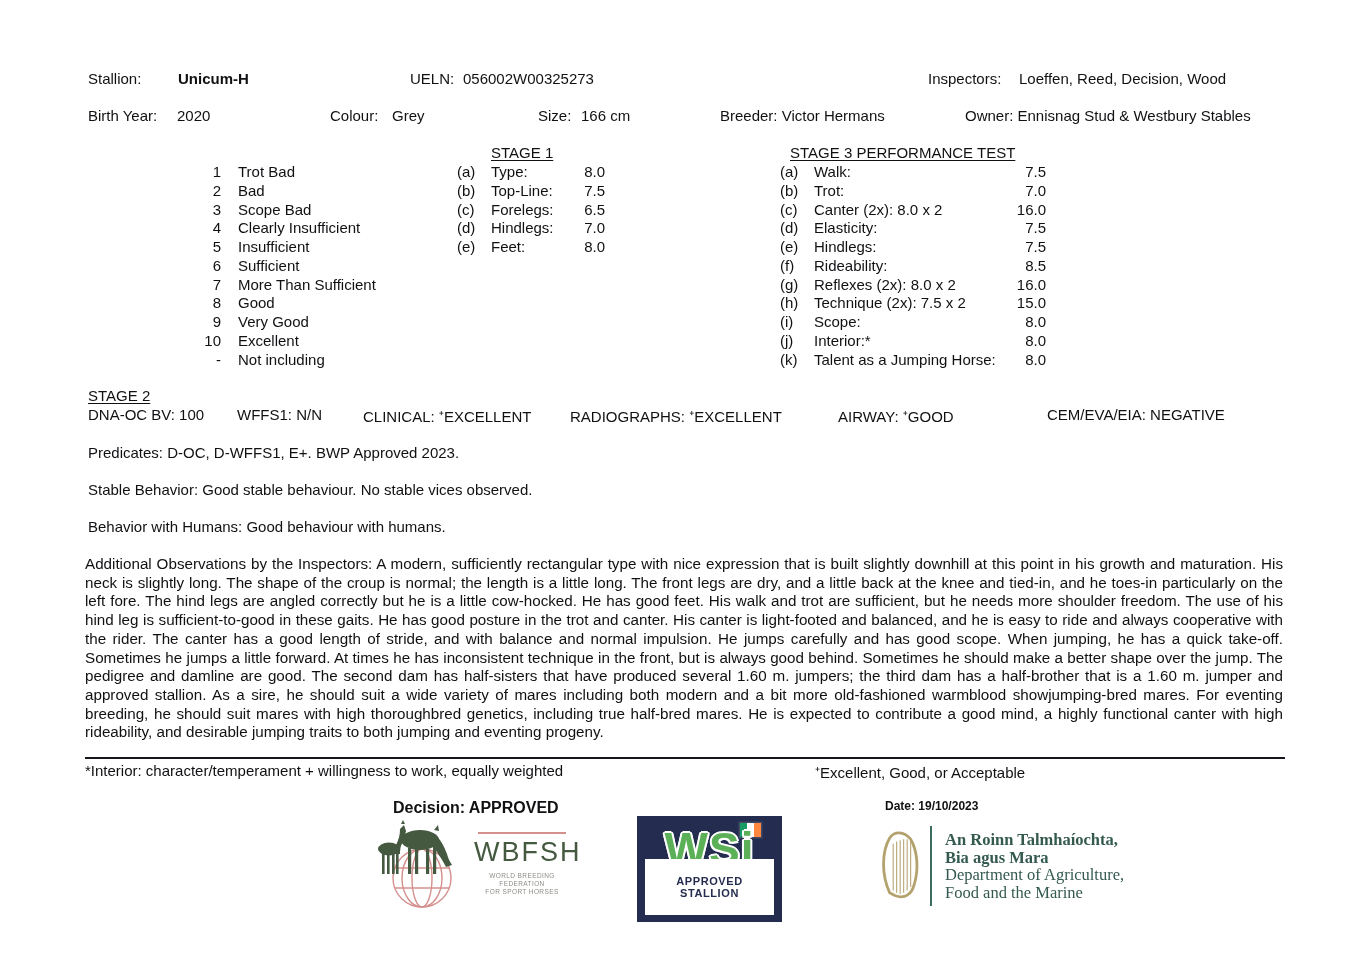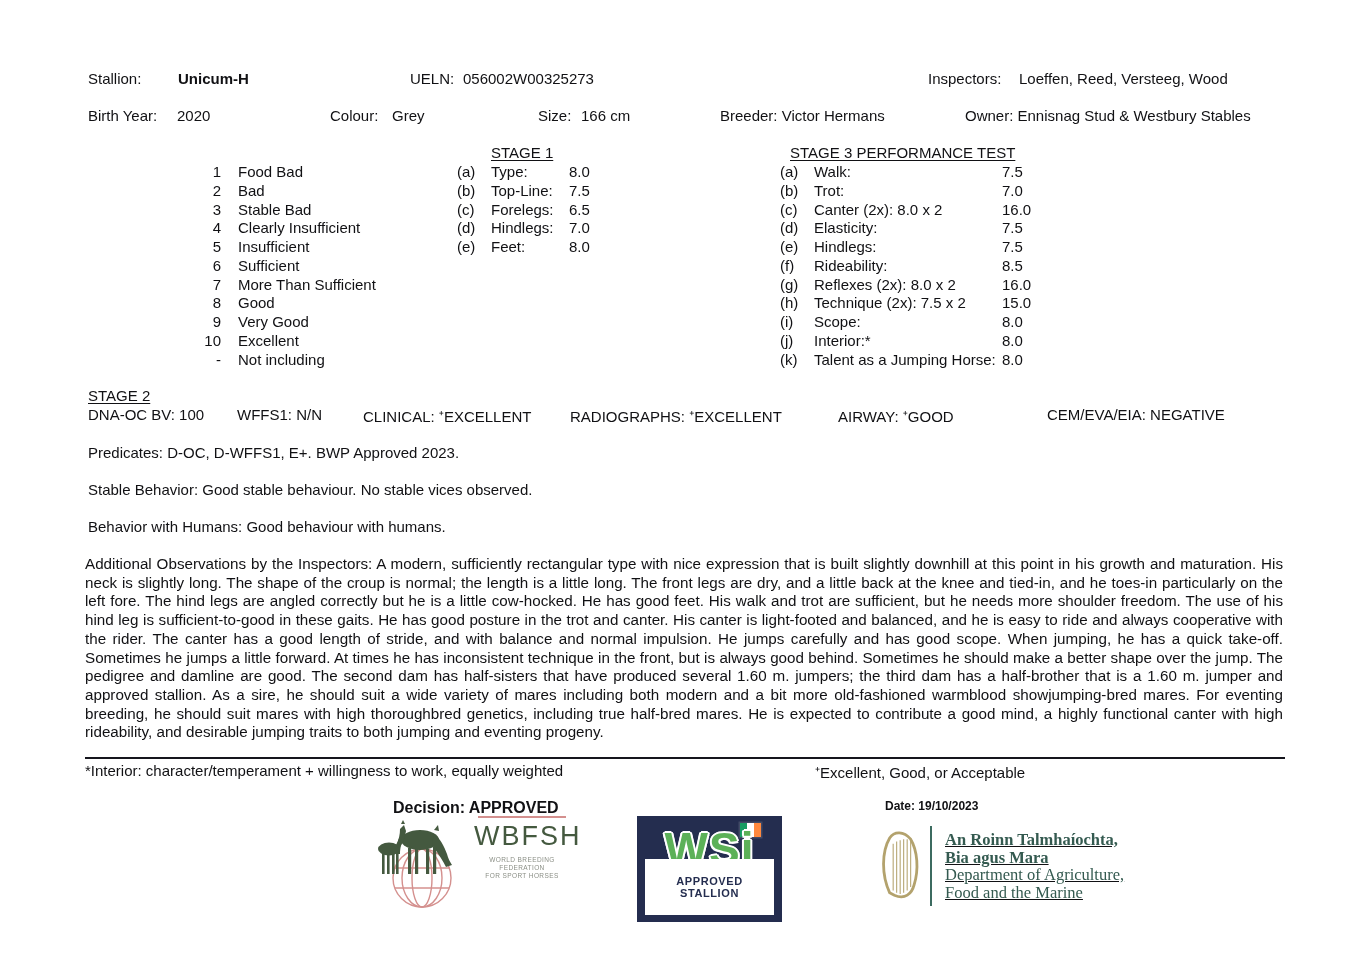--- a/index.html
+++ b/index.html
@@ -24,89 +24,89 @@
   
   .rating{position:absolute;left:197px;top:163px;}
   .rrow{display:flex;height:18.75px;line-height:18.75px;}
   .rnum{display:inline-block;width:24px;text-align:right;}
   .rlab{margin-left:17px;}
   
   .stable{position:absolute;top:163px;}
   .srow{display:flex;height:18.75px;line-height:18.75px;}
   .skey{width:34px;}
   .slab{flex:1;}
-  .ssco{}
+  .ssco{text-align:right;}
   #stage1-rows{left:457px;width:148px;}
   #stage1-rows .ssco{width:36px;}
   #stage3-rows{left:780px;width:266px;}
   #stage3-rows .ssco{width:44px;}
   
   #observations{
     position:absolute;left:85px;top:555px;width:1198px;
     text-align:justify;line-height:18.7px;font-size:15.2px;white-space:normal;
   }
   #rule{position:absolute;left:85px;top:757px;width:1200px;border-top:2px solid #15151d;}
   
   #wbfsh{position:absolute;left:372px;top:816px;width:200px;height:95px;display:flex;}
   #wbfsh .mark{width:100px;height:92px;}
-  #wbfsh .wordblock{margin-left:2px;width:96px;text-align:center;}
+  #wbfsh .wordblock{margin-left:2px;margin-top:16px;width:96px;text-align:center;}
   #wbfsh .topline{height:2px;background:var(--rose);width:88px;margin:0 auto 3px auto;}
   #wbfsh .word{font-size:27px;letter-spacing:2px;color:var(--wbfsh-green);font-weight:400;}
   #wbfsh .subt{font-size:6.5px;color:var(--sub-gray);letter-spacing:.4px;line-height:8px;margin-top:4px;}
   
   #wsi{position:absolute;left:637px;top:816px;width:145px;height:106px;background:var(--navy);}
   #wsi .flag{position:absolute;top:7px;right:21px;width:21px;height:14px;display:flex;box-shadow:0 0 0 1.5px #ffffff22;}
   #wsi .flag span{flex:1;}
   #wsi .word{
     position:absolute;top:6px;left:0;width:100%;text-align:center;
     font-size:46px;font-weight:bold;color:var(--wsi-green);letter-spacing:1px;
     text-shadow:2px 0 0 #fff,-2px 0 0 #fff,0 2px 0 #fff,0 -2px 0 #fff,1.5px 1.5px 0 #fff,-1.5px -1.5px 0 #fff,1.5px -1.5px 0 #fff,-1.5px 1.5px 0 #fff;
   }
   #wsi .iw{position:absolute;top:66px;left:0;width:100%;text-align:center;color:#ffffff;font-weight:bold;font-size:11.5px;letter-spacing:1.1px;}
   #wsi .appr{position:absolute;left:8px;right:8px;bottom:7px;background:#ffffff;color:var(--navy);font-weight:bold;font-size:11px;letter-spacing:.6px;text-align:center;padding:16px 0;}
   
-  #dept{position:absolute;left:878px;top:824px;height:84px;display:flex;align-items:center;text-decoration:underline;}
+  #dept{position:absolute;left:878px;top:824px;height:84px;display:flex;align-items:center;}
   #dept .harp{width:42px;height:76px;}
   #dept .div{width:2px;height:80px;background:#3c6b60;margin:0 13px 0 10px;}
   #dept .dtext{font-family:"Liberation Serif", serif;color:var(--teal);font-size:16.5px;line-height:17.5px;}
   #dept .dtext .b{font-weight:bold;}
 </style>
 </head>
 <body>
 
 <div id="page">
 
   <span class="abs" style="left:88px;top:70px">Stallion:</span>
   <span class="abs bold" style="left:178px;top:70px">Unicum-H</span>
   <span class="abs" style="left:410px;top:70px">UELN:</span>
   <span class="abs" style="left:463px;top:70px">056002W00325273</span>
   <span class="abs" style="left:928px;top:70px">Inspectors:</span>
-  <span class="abs" style="left:1019px;top:70px">Loeffen, Reed, Versteeg, Wood</span>
+  <span class="abs" style="left:1019px;top:70px">Loeffen, Reed, Decision, Wood</span>
 
   <span class="abs" style="left:88px;top:107px">Birth Year:</span>
   <span class="abs" style="left:177px;top:107px">2020</span>
   <span class="abs" style="left:330px;top:107px">Colour:</span>
   <span class="abs" style="left:392px;top:107px">Grey</span>
   <span class="abs" style="left:538px;top:107px">Size:</span>
   <span class="abs" style="left:581px;top:107px">166 cm</span>
   <span class="abs" style="left:720px;top:107px">Breeder: Victor Hermans</span>
   <span class="abs" style="left:965px;top:107px">Owner: Ennisnag Stud &amp; Westbury Stables</span>
 
   <div class="rating">
     <div class="rrow">
         <span class="rnum">1</span>
-        <span class="rlab">Food Bad</span>
+        <span class="rlab">Trot Bad</span>
       </div>
     <div class="rrow">
         <span class="rnum">2</span>
         <span class="rlab">Bad</span>
       </div>
     <div class="rrow">
         <span class="rnum">3</span>
-        <span class="rlab">Stable Bad</span>
+        <span class="rlab">Scope Bad</span>
       </div>
     <div class="rrow">
         <span class="rnum">4</span>
         <span class="rlab">Clearly Insufficient</span>
       </div>
     <div class="rrow">
         <span class="rnum">5</span>
         <span class="rlab">Insufficient</span>
       </div>
     <div class="rrow">

